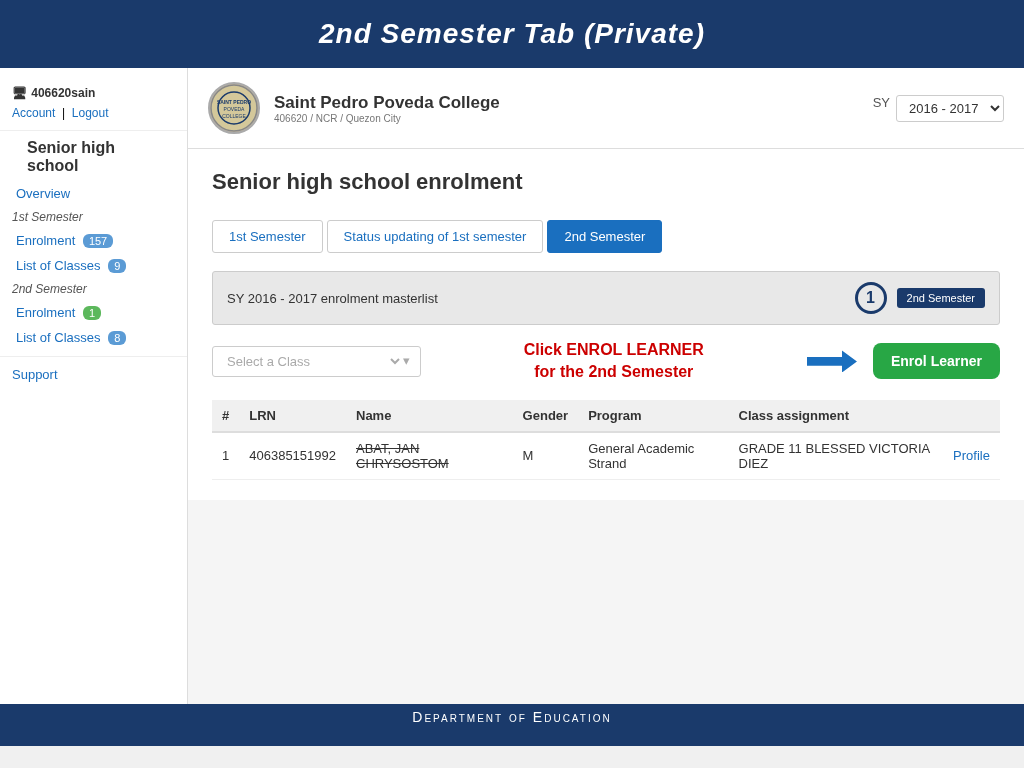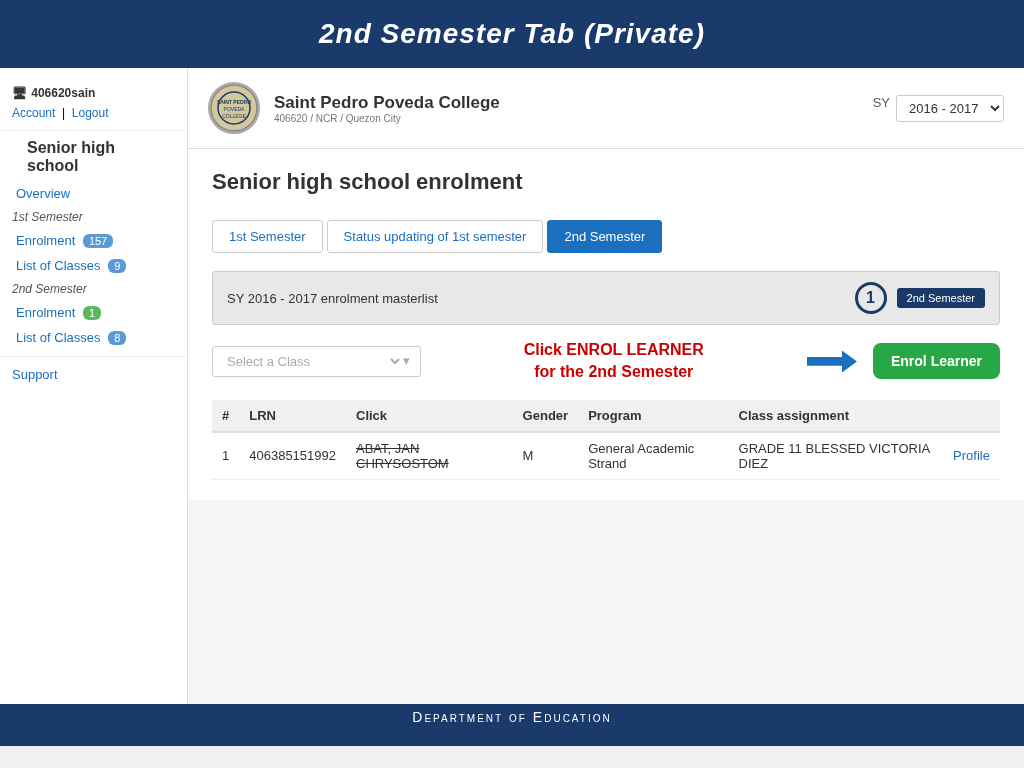--- a/index.html
+++ b/index.html
@@ -398,21 +398,21 @@
         <div class="arrow-img"></div>
 
         <button class="enrol-btn">Enrol Learner</button>
       </div>
 
       <table class="data-table">
         <thead>
           <tr>
             <th>#</th>
             <th>LRN</th>
-            <th>Click</th>
+            <th>Name</th>
             <th>Gender</th>
             <th>Program</th>
             <th>Class assignment</th>
             <th></th>
           </tr>
         </thead>
         <tbody id="table-body">
         <tr>
       <td>1</td>
       <td>406385151992</td>

